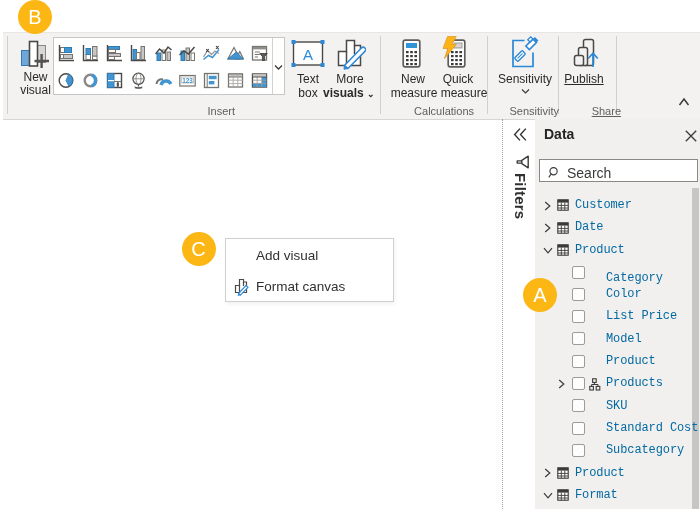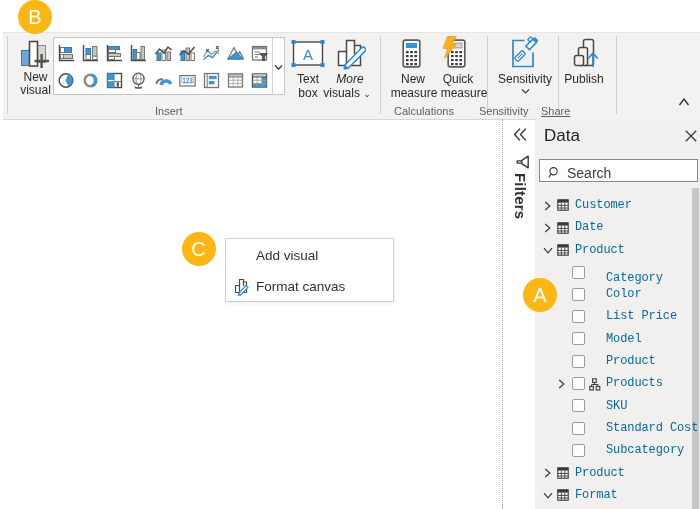--- a/index.html
+++ b/index.html
@@ -1,19 +1,19 @@
 <!DOCTYPE html>
 <html><head><meta charset="utf-8">
 <style>
 html,body{margin:0;padding:0;}
 body{width:700px;height:509px;font-family:"Liberation Sans",sans-serif;background:#fff;}
 #page{position:relative;width:700px;height:509px;overflow:hidden;background:#fff;}
 .abs{position:absolute;}
 .rlbl{position:absolute;font-size:12px;color:#2b2a29;text-align:center;white-space:nowrap;line-height:13px;}
-.glbl{position:absolute;font-size:11px;color:#605e5c;text-align:left;white-space:nowrap;line-height:12px;}
+.glbl{position:absolute;font-size:11px;color:#605e5c;text-align:right;white-space:nowrap;line-height:12px;}
 .vsep{position:absolute;width:1px;background:#d2d0ce;top:36px;height:78px;}
 .trow{position:absolute;font-size:12px;color:#0369a1;white-space:nowrap;line-height:15px;letter-spacing:-0.1px;font-family:Liberation Mono, monospace;}
 .cb{position:absolute;width:11px;height:11px;border:1px solid #9d9b99;border-radius:2px;background:#fdfdfd;}
 </style></head><body>
 <div id="page">
 
 <div class="abs" style="left:3px;top:32px;width:697px;height:86px;background:#f3f2f1;border-top:1px solid #e8e6e4;border-bottom:1px solid #d8d6d4;"></div>
 <div class="vsep" style="left:7px;"></div>
 <div class="vsep" style="left:380px;"></div>
 <div class="vsep" style="left:487px;"></div>
@@ -146,22 +146,22 @@
       <rect x="29.5" y="24" width="4" height="4" fill="#2b88d8"></rect>
 </svg>
 <div class="rlbl" style="left:288px;top:72.5px;width:40px;">Text</div>
 <div class="rlbl" style="left:288px;top:87px;width:40px;">box</div>
 <svg class="abs" style="left:336px;top:38px;" width="30" height="33" viewBox="0 0 30 33">
 <path d="M2.5 13.5 L10.5 13.5 L10.5 2.5 L18.5 2.5 L18.5 7.5 L24.5 7.5 L24.5 27.5 L2.5 27.5 Z" fill="#fff" stroke="#4a4947" stroke-width="1.5"></path>
 <path d="M10.5 13.5 L10.5 27.5 M18.5 7.5 L18.5 16" stroke="#4a4947" stroke-width="1.5"></path>
 <path d="M10.5 29.5 L24 15.5 L27.5 12 L27.5 12 A2.4 2.4 0 0 1 30.9 15.4 L13.9 32.5 Z" fill="#fff" stroke="#2b88d8" stroke-width="1.5" transform="translate(-2,-2)"></path>
 <path d="M10.5 29.5 L13.9 32.5 L10 33.2 Z" fill="#2b88d8" stroke="#2b88d8" transform="translate(-2,-2)"></path>
 </svg>
-<div class="rlbl" style="left:330px;top:72.5px;width:40px;font-style:italic;">More</div>
-<div class="rlbl" style="left:323px;top:87px;width:48px;">visuals <span style="font-size:9px;">⌄</span></div>
+<div class="rlbl" style="left:330px;top:72.5px;width:40px;">More</div>
+<div class="rlbl" style="left:323px;top:87px;width:48px;font-weight:bold;">visuals <span style="font-size:9px;">⌄</span></div>
 <svg class="abs" style="left:402px;top:39px;" width="19" height="29" viewBox="0 0 19 29">
 <rect x="1.2" y="1.2" width="16.6" height="26.6" rx="2" fill="#fff" stroke="#605e5c" stroke-width="1.7"></rect>
 <rect x="4" y="4" width="11" height="5" fill="#2e96d8"></rect>
 <g fill="#3b3a39">
         <rect x="4" y="12" width="2.6" height="2.2"></rect>
         <rect x="8.2" y="12" width="2.6" height="2.2"></rect>
         <rect x="12.4" y="12" width="2.6" height="2.2"></rect>
 <rect x="4" y="16" width="2.6" height="2.2"></rect>
         <rect x="8.2" y="16" width="2.6" height="2.2"></rect>
         <rect x="12.4" y="16" width="2.6" height="2.2"></rect>
@@ -211,40 +211,40 @@
 <div class="rlbl" style="left:495px;top:72.5px;width:60px;">Sensitivity</div>
 <svg class="abs" style="left:520.5px;top:87.5px;" width="9" height="7" viewBox="0 0 9 7">
       <path d="M1 1.5 L4.5 5 L8 1.5" stroke="#3b3a39" stroke-width="1.2" fill="none"></path>
     </svg>
 <svg class="abs" style="left:573px;top:38px;" width="26" height="30" viewBox="0 0 26 30">
 <rect x="10.5" y="1.5" width="10" height="26" rx="2" fill="none" stroke="#4a4947" stroke-width="1.5"></rect>
 <rect x="5.5" y="9.5" width="9" height="18" rx="2" fill="#f3f2f1" stroke="#4a4947" stroke-width="1.5"></rect>
 <rect x="1.5" y="17.5" width="9" height="10" rx="2" fill="#f3f2f1" stroke="#4a4947" stroke-width="1.5"></rect>
 <path d="M20 29 L20 16 M15.2 20.5 L20 15.2 L24.8 20.5" fill="none" stroke="#2b88d8" stroke-width="1.7"></path>
 </svg>
-<div class="rlbl" style="left:554px;top:72.5px;width:60px;">Publish</div>
+<div class="rlbl" style="left:554px;top:72.5px;width:60px;text-decoration:underline;">Publish</div>
 <div class="glbl" style="left:155px;top:104.5px;width:80px;">Insert</div>
 <div class="glbl" style="left:394px;top:104.5px;width:80px;">Calculations</div>
 <div class="glbl" style="left:479px;top:104.5px;width:80px;">Sensitivity</div>
 <div class="glbl" style="left:541px;top:104.5px;width:80px;text-decoration:underline;">Share</div>
 <svg class="abs" style="left:678px;top:96.5px;" width="12" height="10" viewBox="0 0 12 10">
       <path d="M1.5 8 L6 2 L10.5 8" stroke="#3b3a39" stroke-width="1.5" fill="none"></path>
     </svg>
 <div class="abs" style="left:225px;top:238px;width:167px;height:62px;background:#fff;border:1px solid #d2d0ce;box-shadow:1px 2px 4px rgba(0,0,0,0.06);"></div>
 <div class="abs" style="left:256px;top:248px;font-size:13.5px;color:#323130;">Add visual</div>
 <div class="abs" style="left:256px;top:279px;font-size:13.5px;color:#323130;">Format canvas</div>
 <svg class="abs" style="left:234px;top:278px;" width="17" height="18" viewBox="0 0 17 18">
 <path d="M1.5 7.5 L5.5 7.5 L5.5 1.5 L9.5 1.5 L9.5 4 L12.5 4 L12.5 14.5 L1.5 14.5 Z" fill="#fff" stroke="#4a4947" stroke-width="1.2"></path>
 <path d="M5.5 7.5 L5.5 14.5 M9.5 4 L9.5 8" stroke="#4a4947" stroke-width="1.2"></path>
 <path d="M4.5 15.5 L12 7.5 L14 9.3 L6.3 17.2 Z" fill="#fff" stroke="#2b88d8" stroke-width="1.1"></path>
 <path d="M4.5 15.5 L6.3 17.2 L3.6 18 Z" fill="#2b88d8"></path>
 </svg>
 <div class="abs" style="left:502px;top:119px;width:0;height:390px;border-left:1px dotted #a19f9d;"></div>
 <div class="abs" style="left:535px;top:119px;width:165px;height:390px;background:#f1f0ef;"></div>
-<div class="abs" style="left:544px;top:126px;font-size:17px;font-weight:normal;color:#252423;">Data</div>
+<div class="abs" style="left:544px;top:126px;font-size:14px;font-weight:bold;color:#252423;">Data</div>
 <svg class="abs" style="left:685px;top:129.5px;" width="12" height="12" viewBox="0 0 12 12">
       <path d="M0.8 0.8 L11.2 11.2 M11.2 0.8 L0.8 11.2" stroke="#3b3a39" stroke-width="1.3"></path>
     </svg>
 <div class="abs" style="left:539px;top:159px;width:157px;height:21px;background:#fff;border:1px solid #8a8886;"></div>
 <svg class="abs" style="left:548px;top:165.5px;" width="13" height="13" viewBox="0 0 14 14">
 <circle cx="6" cy="5.6" r="3.9" fill="none" stroke="#3b3a39" stroke-width="1.2"></circle>
 <path d="M3.2 8.8 L0.8 12.2" stroke="#3b3a39" stroke-width="1.2"></path>
     </svg>
 <div class="abs" style="left:567px;top:164.5px;font-size:14px;color:#3b3a39;">Search</div>
 <div class="abs" style="left:691.5px;top:188px;width:7px;height:321px;background:#c7c6c5;"></div>

